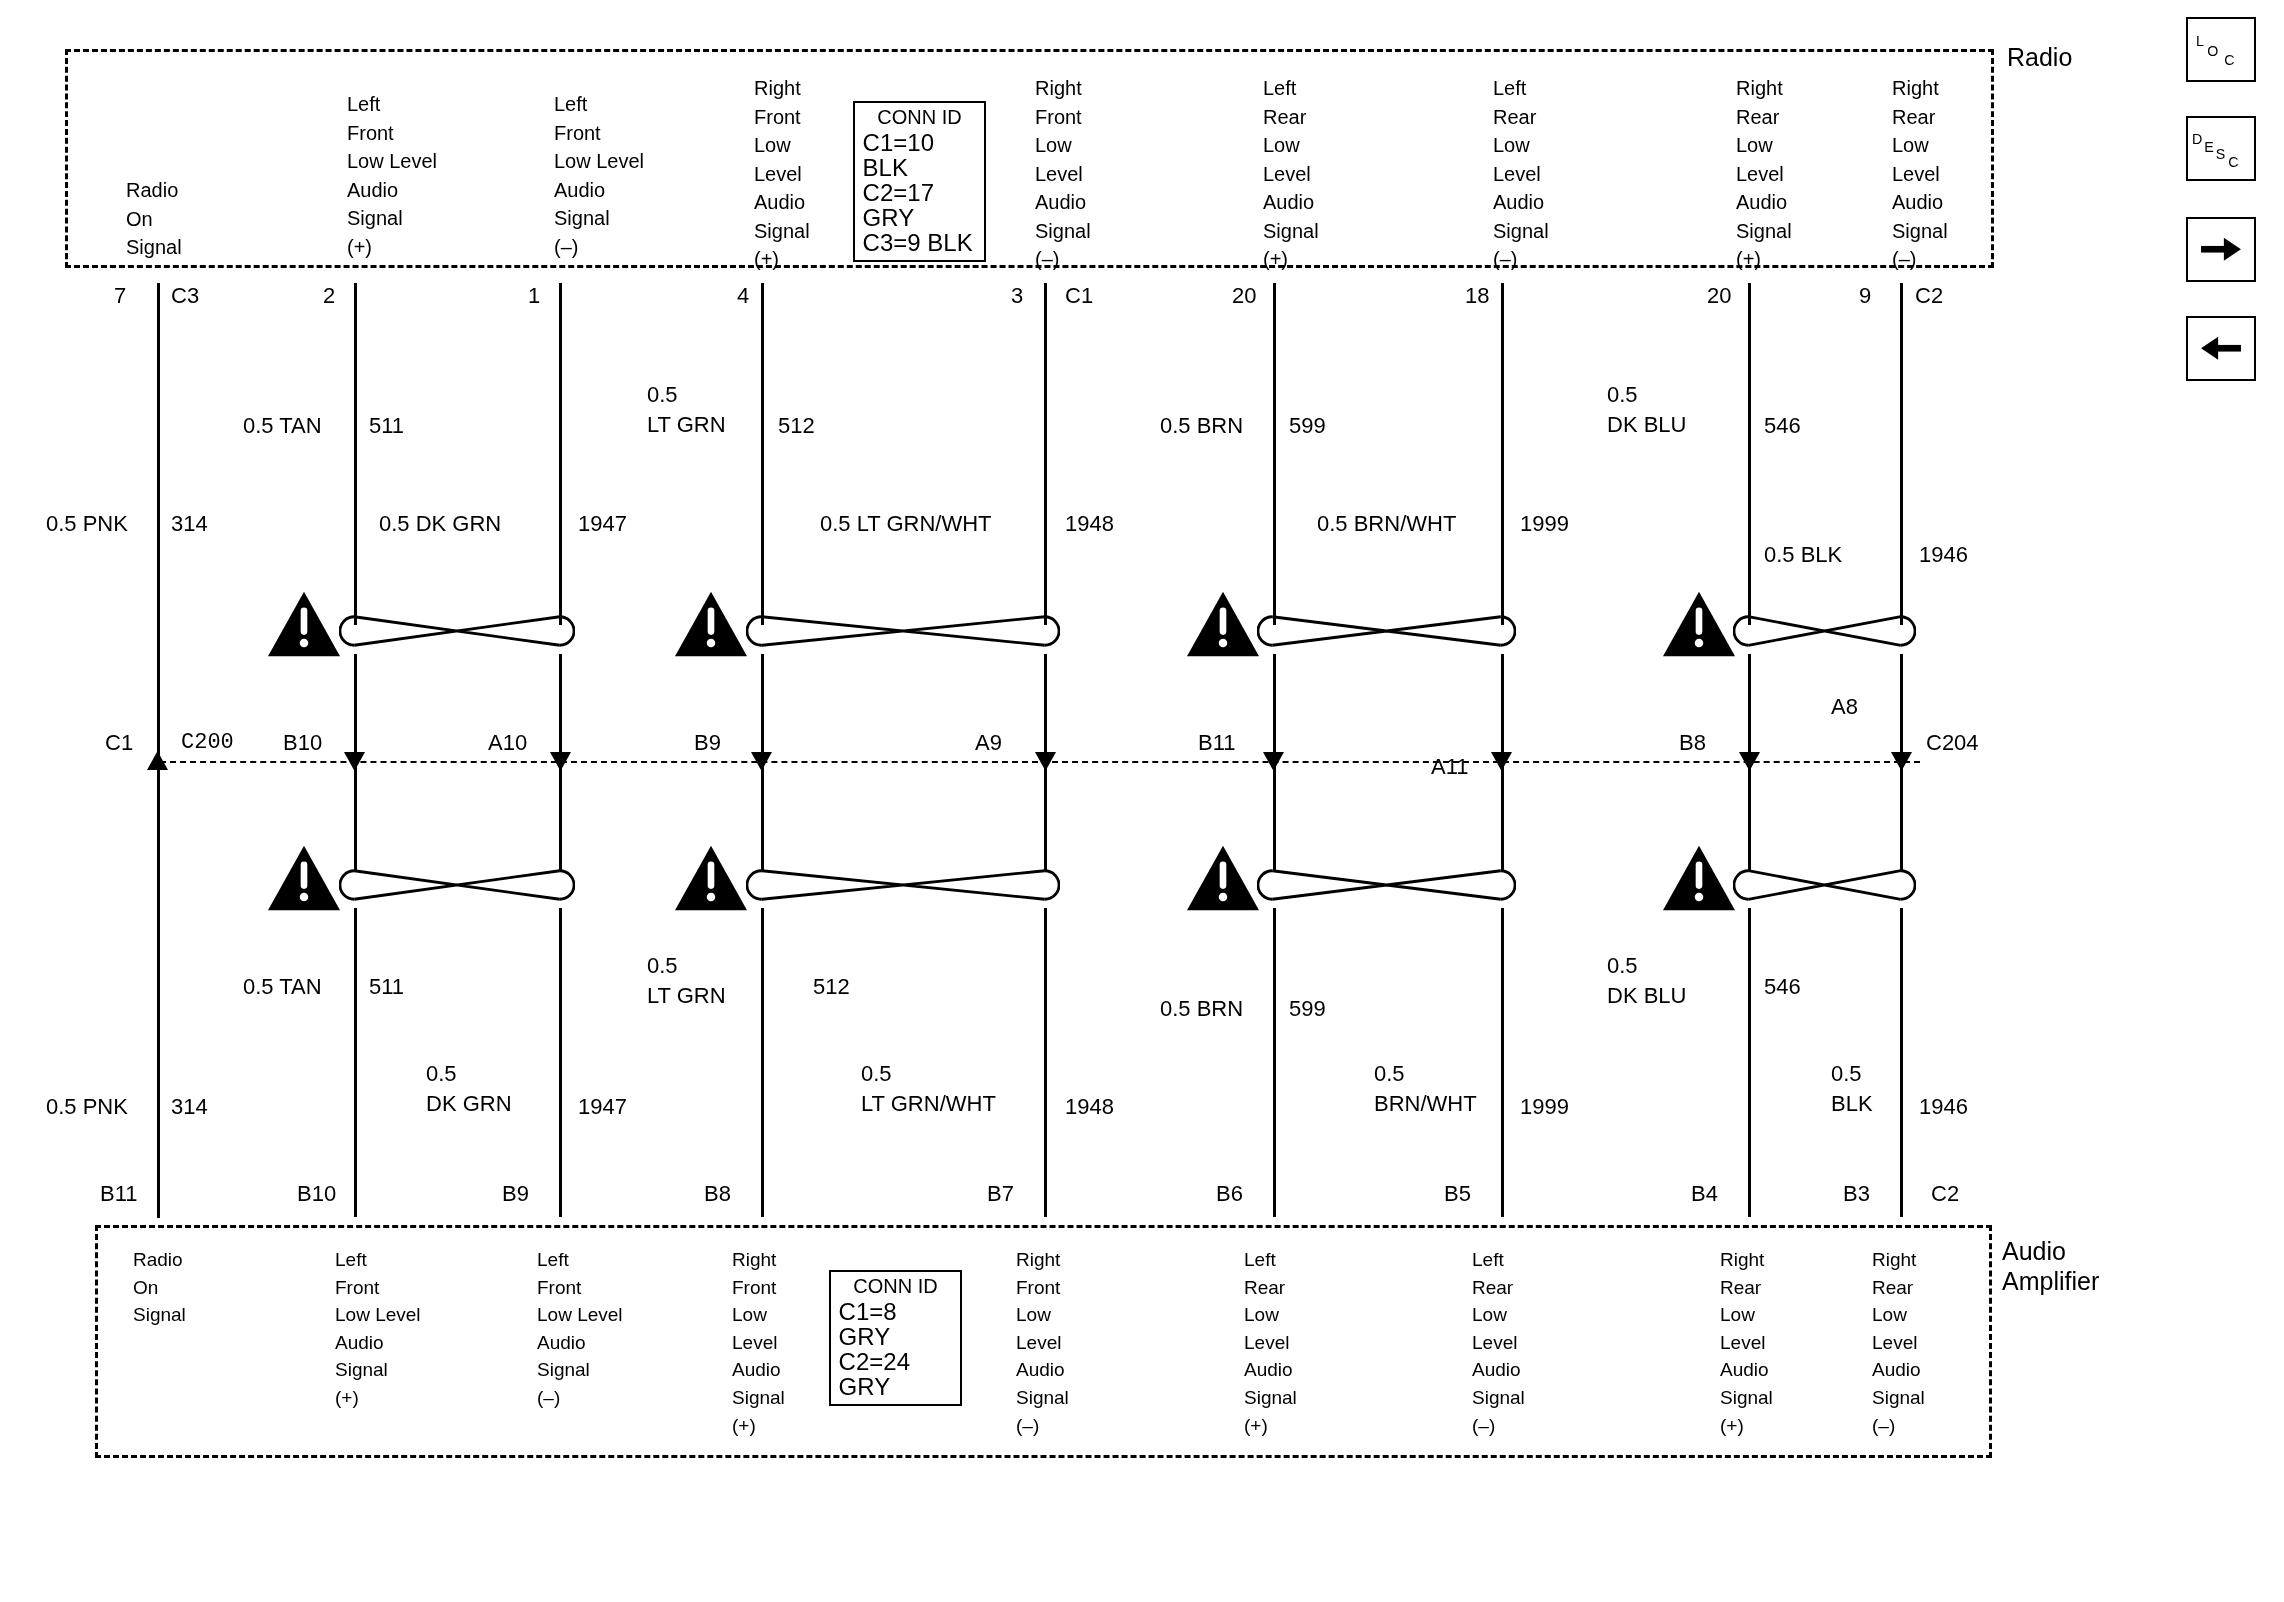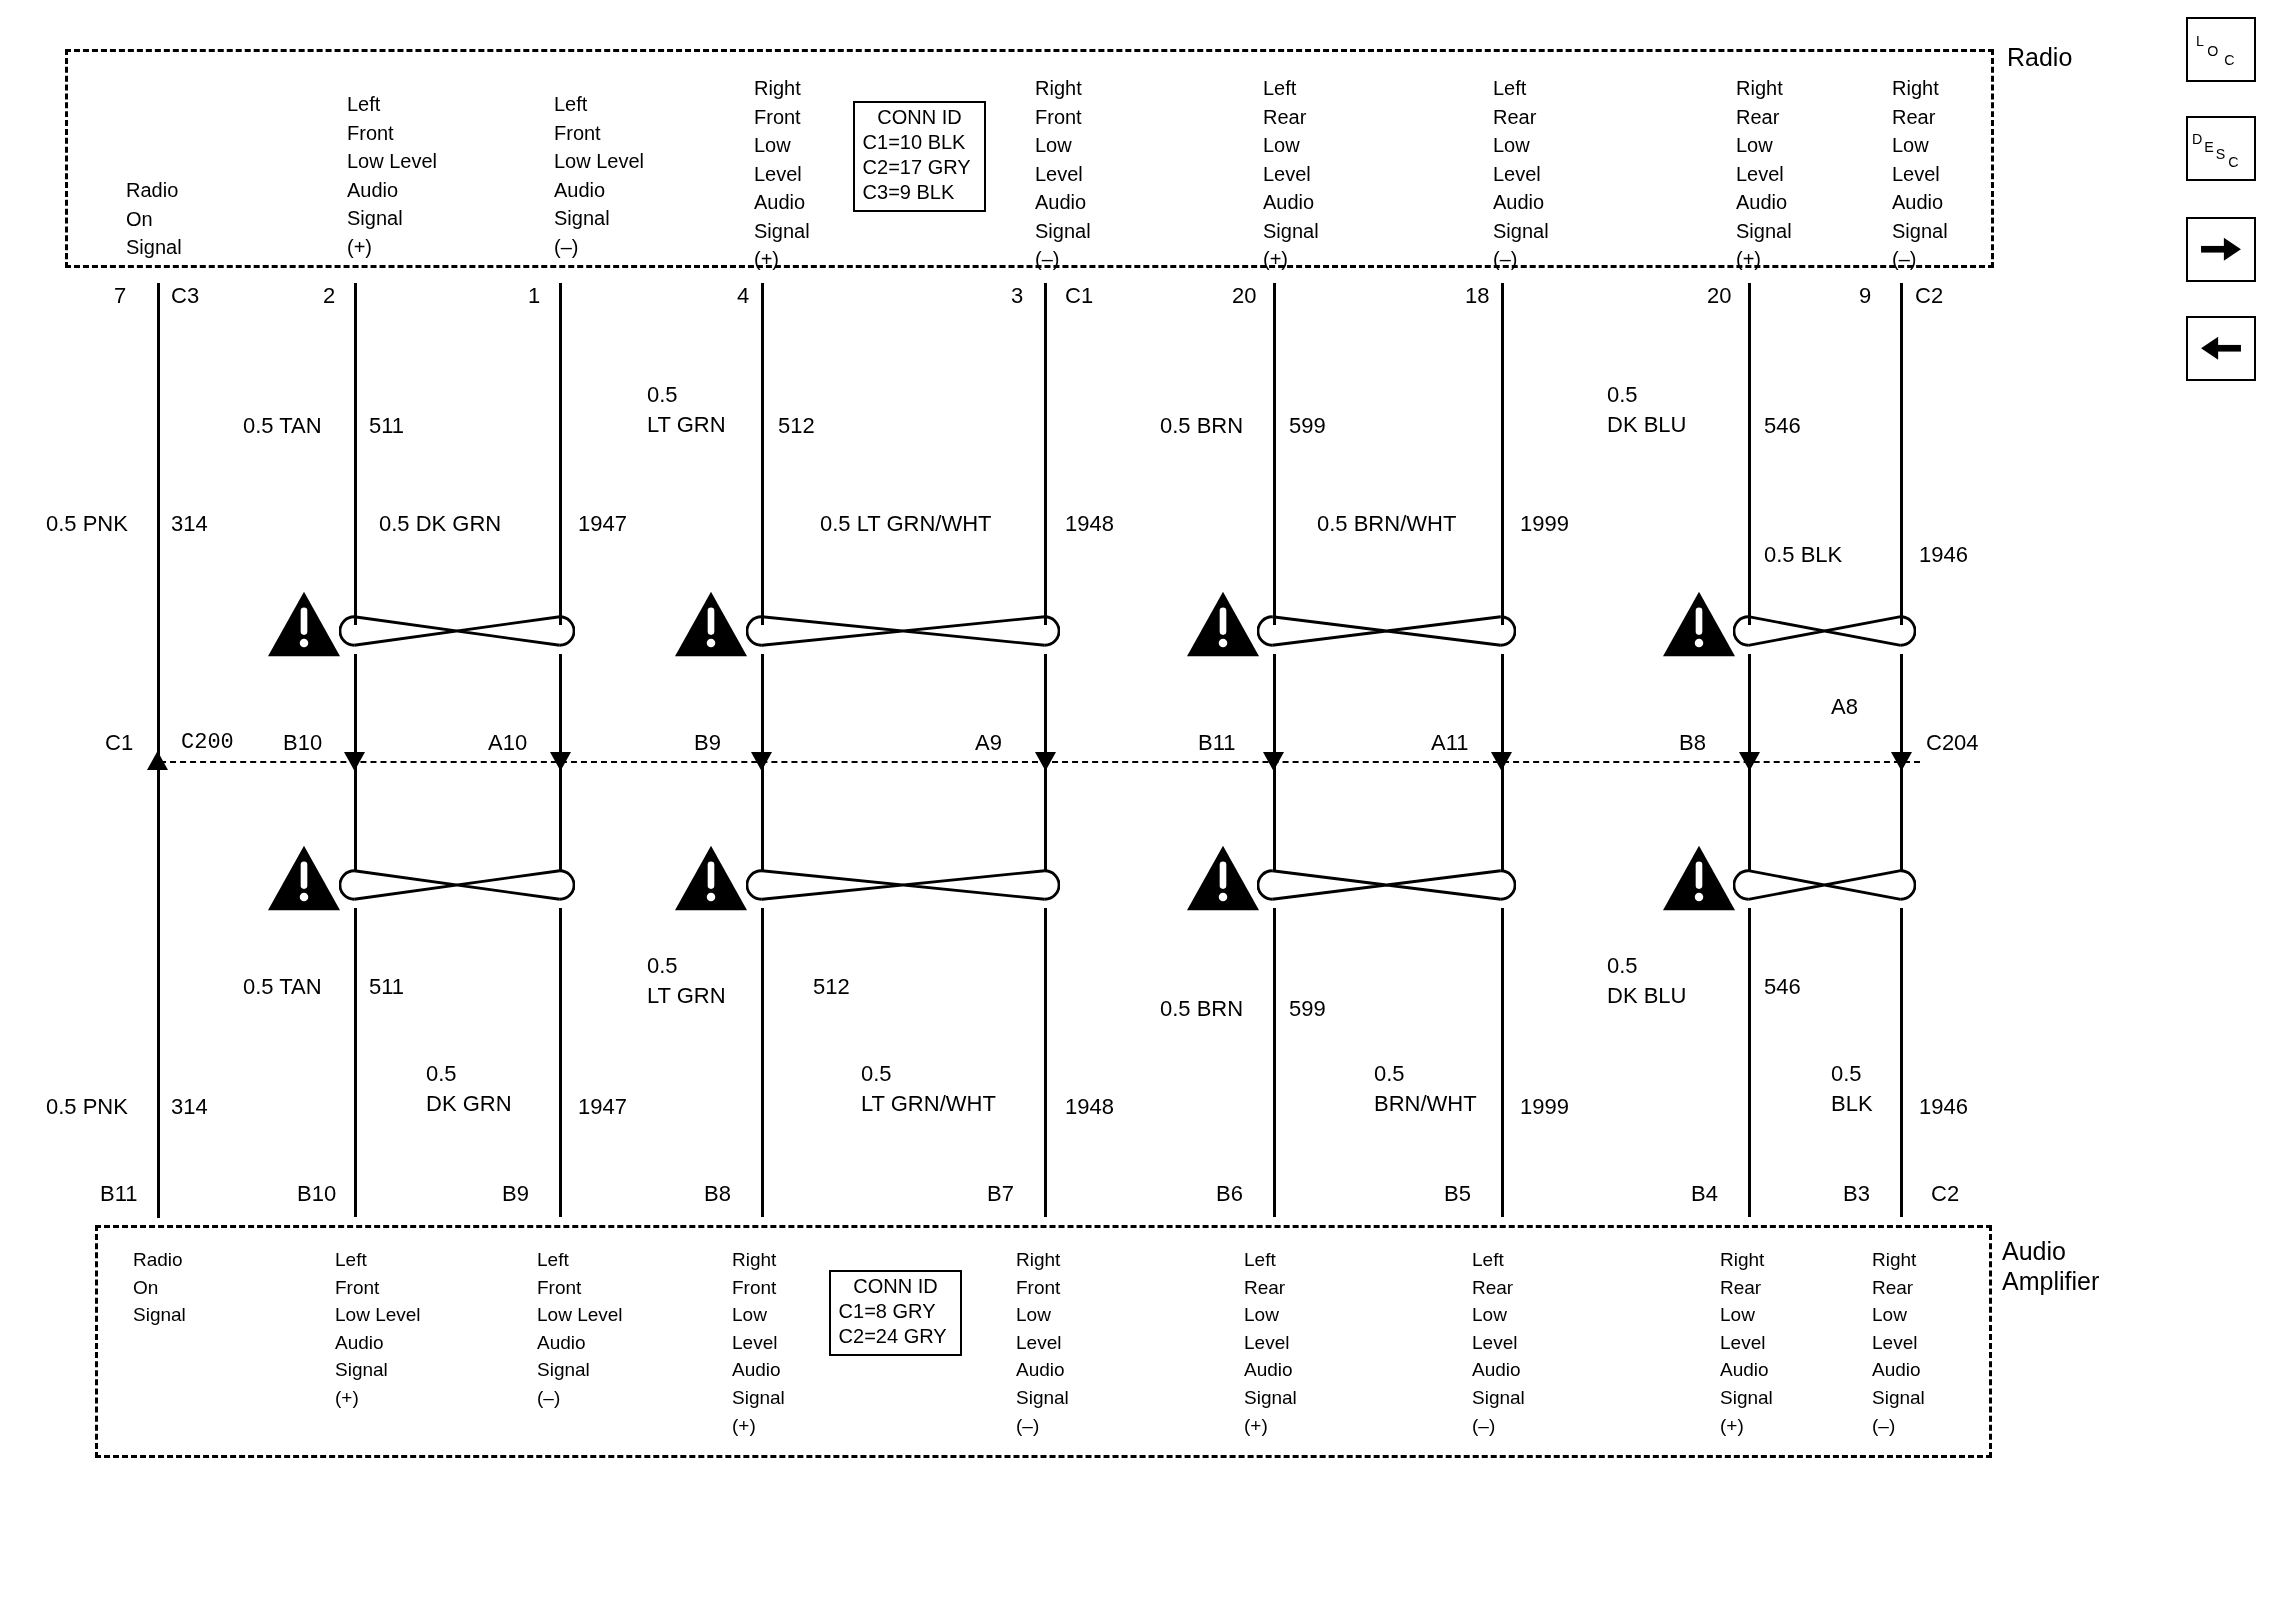--- a/index.html
+++ b/index.html
@@ -48,21 +48,21 @@
   }
   .connid {
     position: absolute;
     border: 2.9px solid #000;
     box-sizing: border-box;
     background: #fff;
     text-align: center;
     padding: 1.9px 7.6px 4.8px 7.6px;
   }
   .connid .title { font-size: 20px; line-height: 25px; }
-  .connid .row { font-size: 20px; line-height: 25px; text-align: left; }
+  .connid .row { font-size: 24px; line-height: 25px; text-align: left; }
 
   
   .twist { position: absolute; }
   .twist svg { display: block; }
 
   
   .shield { position: absolute; }
   .shield svg { display: block; }
 
   
@@ -286,21 +286,21 @@
 
   <div class="dashline" style="left:160px; top:761px; width:1760px;"></div>
 
   <div class="txt md" style="left:105px; top:728px;">C1</div>
   <div class="txt md" style="left:181px; top:728px;font-family:Liberation Mono, monospace;">C200</div>
   <div class="txt md" style="left:283px; top:728px;">B10</div>
   <div class="txt md" style="left:488px; top:728px;">A10</div>
   <div class="txt md" style="left:694px; top:728px;">B9</div>
   <div class="txt md" style="left:975px; top:728px;">A9</div>
   <div class="txt md" style="left:1198px; top:728px;">B11</div>
-  <div class="txt md" style="left:1431px; top:728px;">A11</div>
+  <div class="txt md" style="left:1431px; top:752px;">A11</div>
   <div class="txt md" style="left:1679px; top:728px;">B8</div>
   <div class="txt md" style="left:1831px; top:692px;">A8</div>
   <div class="txt md" style="left:1926px; top:728px;">C204</div>
 
   <div class="arrow" style="left:146px; top:751px;">
     <svg width="23" height="21" viewBox="0 0 24 22">
         <path d="M12,0 L23,20 L1,20 Z" fill="#000"></path>
       </svg>
   </div>
   <div class="arrow" style="left:343px; top:751px;">

